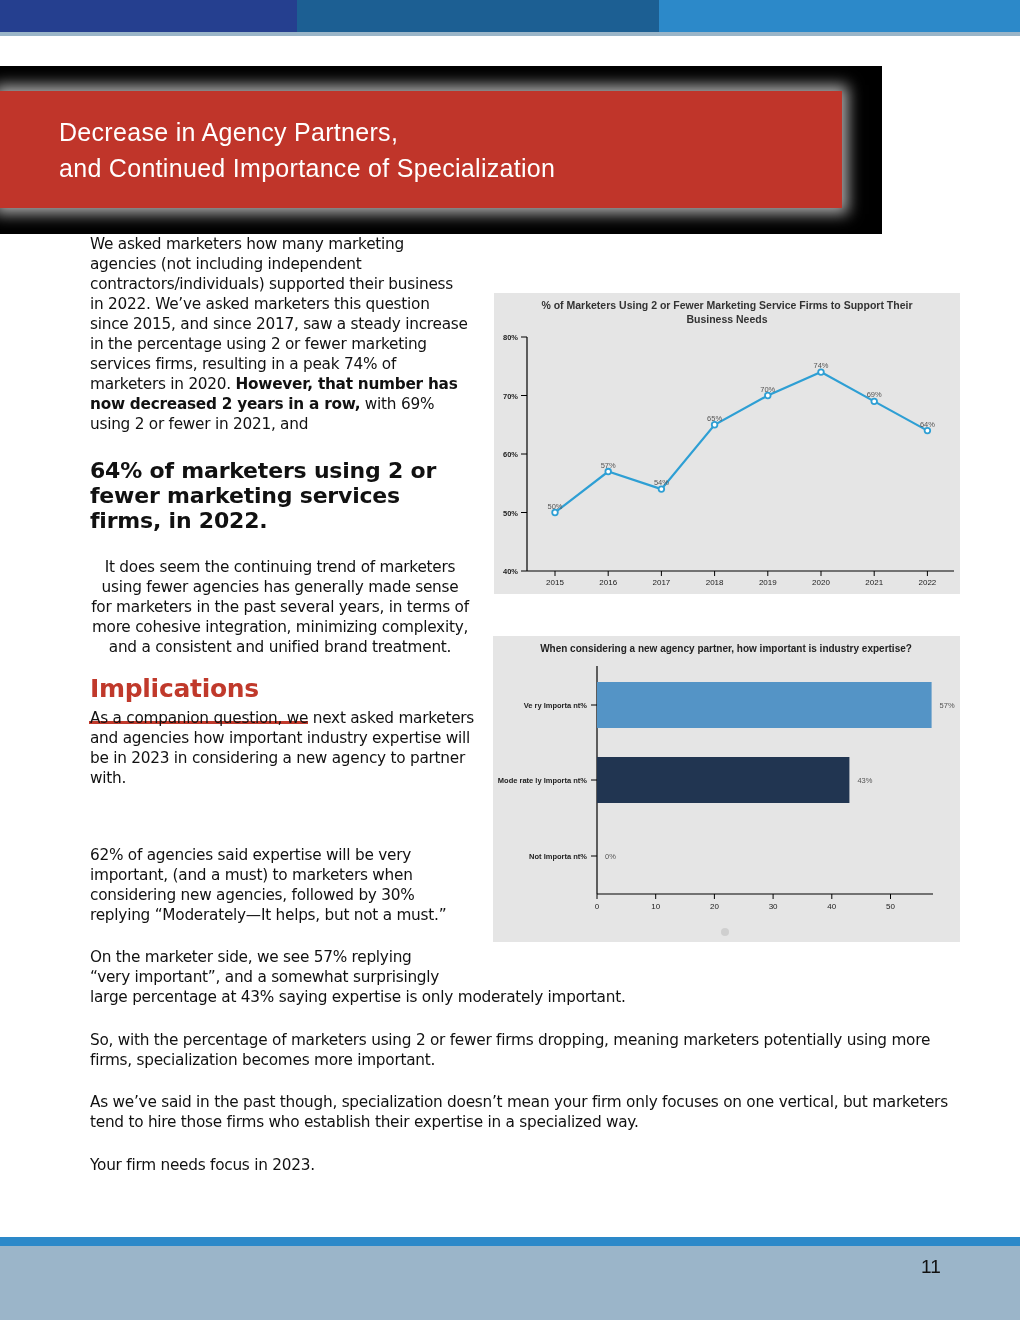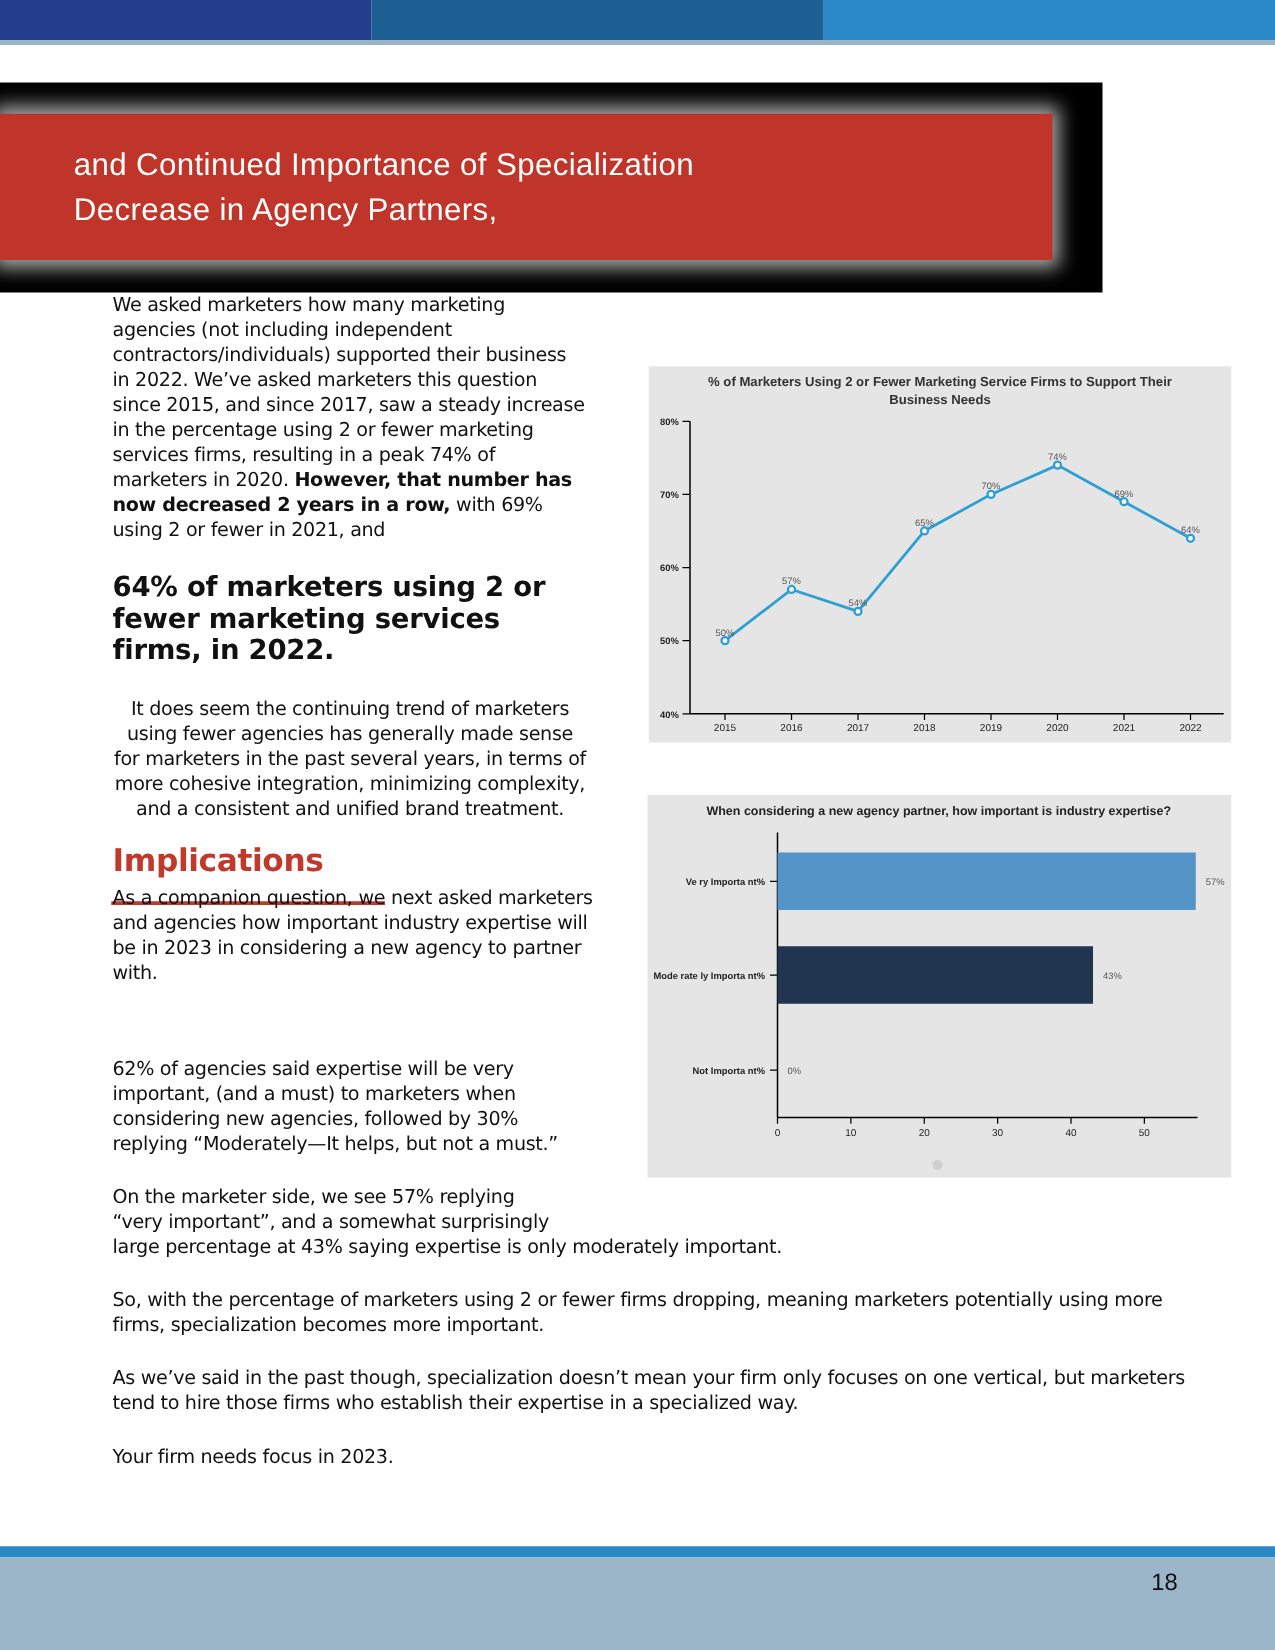--- a/index.html
+++ b/index.html
@@ -27,21 +27,21 @@
   .impl-title { position: absolute; top: 674px; left: 90px; font-size: 25px; font-weight: bold; color: #c0392b; font-family: "DejaVu Sans", sans-serif; letter-spacing: -0.3px; text-align: right; }
   .impl-rule { position: absolute; top: 721px; left: 89px; width: 219px; height: 3px; background: #c0392b; }
 
   .p3 { position: absolute; top: 708px; left: 90px; width: 385px; }
   .p4 { position: absolute; top: 845px; left: 90px; width: 385px; }
   .p5 { position: absolute; top: 947px; left: 90px; width: 860px; }
   .p6 { position: absolute; top: 1030px; left: 90px; width: 860px; }
   .p7 { position: absolute; top: 1092px; left: 90px; width: 860px; }
   .p8 { position: absolute; top: 1155px; left: 90px; width: 860px; }
 
-  .chart { position: absolute; background: #e5e5e5; margin-left: 25px; }
+  .chart { position: absolute; background: #e5e5e5; }
   .chart1 { top: 293px; left: 494px; width: 466px; height: 301px; }
   .chart2 { top: 636px; left: 493px; width: 467px; height: 306px; }
   .chart svg { position: absolute; top: 0; left: 0; }
 
   .bottombar { position: absolute; top: 1237px; left: 0; width: 1020px; height: 9px; background: #2c89c9; }
   .footer { position: absolute; top: 1246px; left: 0; width: 1020px; height: 74px; background: #9bb5c9; }
   .page-num { position: absolute; top: 1256px; left: 921px; font-family: "Liberation Sans", sans-serif; font-size: 19px; color: #111; }
 </style>
 </head>
 <body>
@@ -49,22 +49,22 @@
 <div class="topbar">
   <div class="seg1"></div>
   <div class="seg2"></div>
   <div class="seg3"></div>
 </div>
 <div class="topstripe"></div>
 
 <div class="hero-black"></div>
 <div class="hero-red"></div>
 <div class="hero-title">
+  <div>Decrease in Agency Partners,</div>
   <div>and Continued Importance of Specialization</div>
-  <div>Decrease in Agency Partners,</div>
 </div>
 
 <div class="text p1"><span>We asked marketers how many marketing agencies (not including independent contractors/individuals) supported their business in 2022. We’ve asked marketers this question since 2015, and since 2017, saw a steady increase in the percentage using 2 or fewer marketing services firms, resulting in a peak 74% of marketers in 2020.  </span><b>However, that number has now decreased 2 years in a row,</b><span> with 69% using 2 or fewer in 2021, and</span></div>
 
 <div class="text callout">64% of marketers using 2 or fewer marketing services firms, in 2022.</div>
 
 <div class="text p2">It does seem the continuing trend of marketers using fewer agencies has generally made sense for marketers in the past several years, in terms of more cohesive integration, minimizing complexity, and a consistent and unified brand treatment.</div>
 
 <div class="impl-title">Implications</div>
 <div class="impl-rule"></div>
@@ -159,13 +159,13 @@
       <text x="364.40999999999997" y="147" font-size="7.5" fill="#555" font-family="&quot;Liberation Sans&quot;, sans-serif">43%</text>
       <line x1="98" y1="220" x2="104" y2="220" stroke="#000" stroke-width="1"></line>
       <text x="94" y="223" text-anchor="end" font-size="7.5" fill="#222" font-family="&quot;Liberation Sans&quot;, sans-serif" font-weight="bold">Not Importa nt%</text>
       <text x="112" y="223" font-size="7.5" fill="#555" font-family="&quot;Liberation Sans&quot;, sans-serif">0%</text>
       <circle cx="232" cy="296" r="4" fill="#cfcfcf"></circle>
     </svg>
 </div>
 
 <div class="bottombar"></div>
 <div class="footer"></div>
-<div class="page-num">18</div>
+<div class="page-num">11</div>
 
 </body></html>

